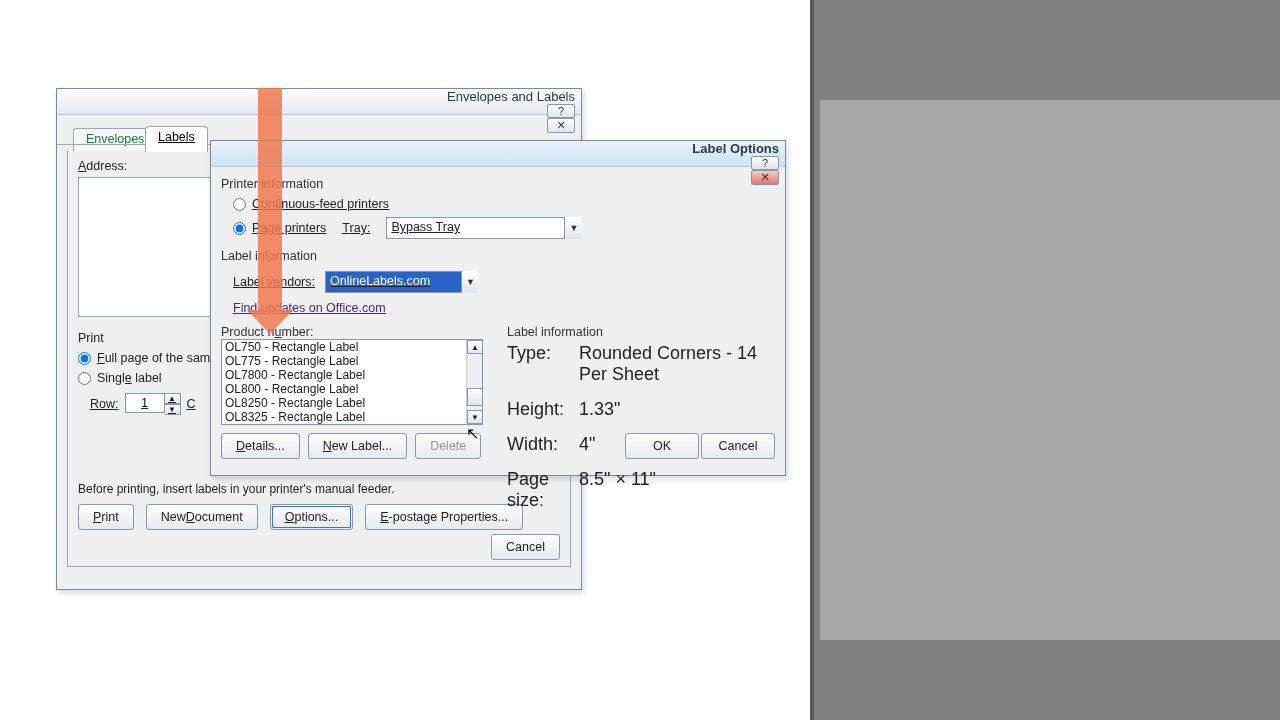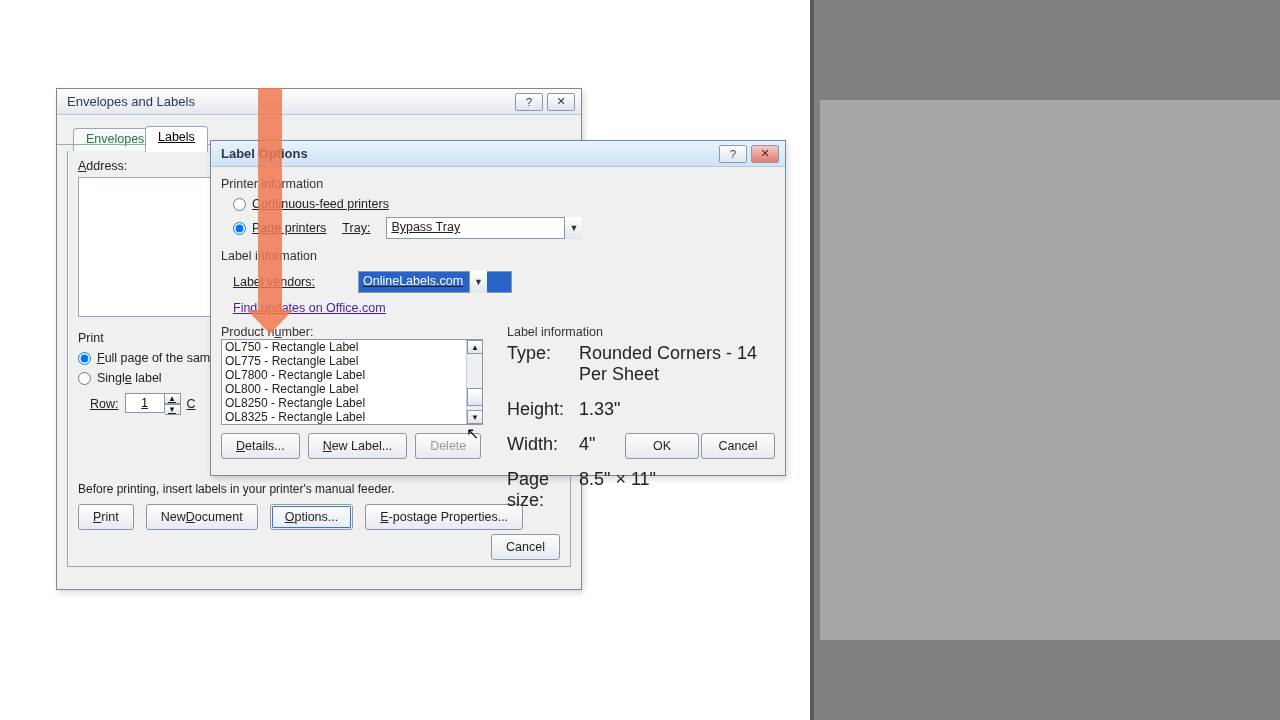--- a/index.html
+++ b/index.html
@@ -6,21 +6,21 @@
   html, body { margin:0; padding:0; width:1280px; height:720px; background:#fff; overflow:hidden; }
 
   .bgstrip       { position:absolute; left:810px; top:0;   width:470px; height:720px; background:#808080; }
   .bgstrip-light { position:absolute; left:820px; top:100px;width:460px; height:540px; background:#a7a7a7; }
   .bgstrip-left  { position:absolute; left:810px; top:0;   width:4px;   height:720px; background:#5a5a5a; }
 
   .arrow { position:absolute; left:258px; top:88px; width:24px; height:224px; background:rgba(240,120,80,0.85); z-index:50; }
   .arrow:after { content:""; position:absolute; left:-11px; bottom:-22px; border-left:23px solid transparent; border-right:23px solid transparent; border-top:24px solid rgba(240,120,80,0.85); }
 
   .dlg { position:absolute; background:#f0f0f0; border:1px solid #7a8a99; box-shadow:2px 3px 6px rgba(0,0,0,.15); }
-  .dlg-title { height:26px; background:linear-gradient(#fdfdfd,#e4e9ef); border-bottom:1px solid #bcc6d1; font-size:13px; color:#2b3a4c; display:flex; align-items:center; padding:0 6px 0 10px; }
+  .dlg-title { height:26px; background:linear-gradient(#fdfdfd,#e4e9ef); border-bottom:1px solid #bcc6d1; font-size:13px; color:#2b3a4c; display:flex; align-items:flex-end; padding:0 6px 0 10px;flex-direction:column; }
   .dlg-title .spacer { flex:1; }
   .tbtn { width:28px; height:18px; margin-left:4px; border:1px solid #8a98a8; border-radius:2px; background:linear-gradient(#fff,#dfe6ee); display:flex; align-items:center; justify-content:center; font-size:11px; color:#2b3a4c; cursor:pointer; }
   .tbtn.red { background:linear-gradient(#f6c9c6,#e07b72); color:#5a1a12; }
   .dlg-body { padding:6px 10px 10px 10px; font-size:12.5px; color:#222; position:relative; }
 
   
   #env { left:56px; top:88px; width:526px; height:502px; z-index:10; }
   .tabs { position:relative; height:28px; margin-top:2px; }
   .tab { position:absolute; bottom:-1px; height:24px; padding:3px 12px 0 12px; border:1px solid #9aa7b6; border-bottom:none; background:#f7f8fa; border-radius:4px 4px 0 0; font-size:12.5px; color:#274; cursor:pointer;text-decoration:underline; }
   .tab.active { background:#fff; color:#000; z-index:2; height:26px; }
@@ -148,24 +148,24 @@
       <span><span class="u">T</span>ray:</span>
       <span class="selwrap" style="width:196px;">
         <div class="sel" style="width:196px; padding:2px 20px 0 4px;">
           <span>Bypass Tray</span>
           <span class="chev">▼</span>
         </div>
       </span>
     </div>
 
     <div class="sect" style="margin-top:10px;">Label information</div>
-    <div class="rowline indent" style="gap:18px;">
+    <div class="rowline indent" style="gap:10px;">
       <span>Label <span class="u">v</span>endors:</span>
       <span class="selwrap" style="width:154px;">
-        <div class="sel hi" style="width:154px; padding:2px 20px 0 4px;margin-left:25px;">
+        <div class="sel hi" style="width:154px; padding:2px 20px 0 4px;">
           <span>OnlineLabels.com</span>
           <span class="chev">▼</span>
         </div>
       </span>
     </div>
     <div class="indent" style="margin-top:8px;">
       <span class="link">Find updates on Office.com</span>
     </div>
 
     <div style="display:flex; gap:24px; margin-top:6px;">

